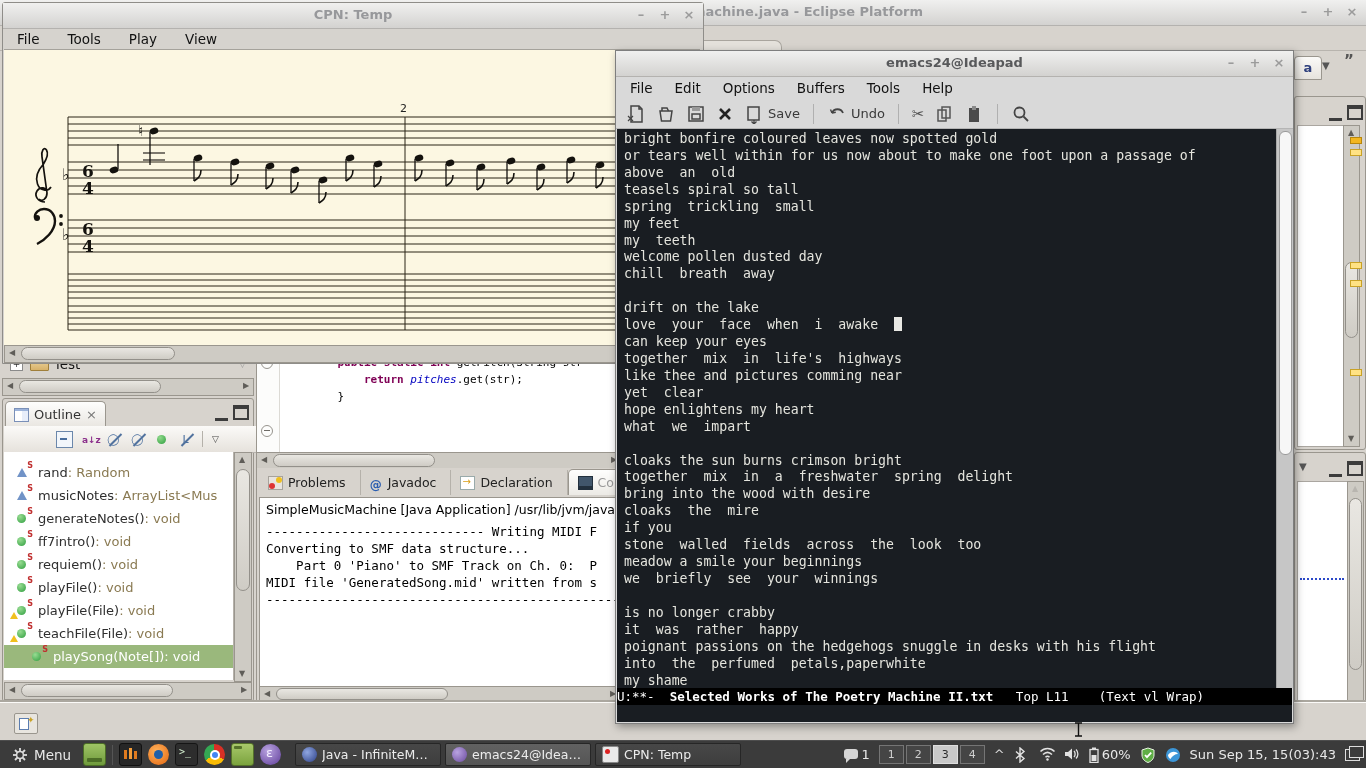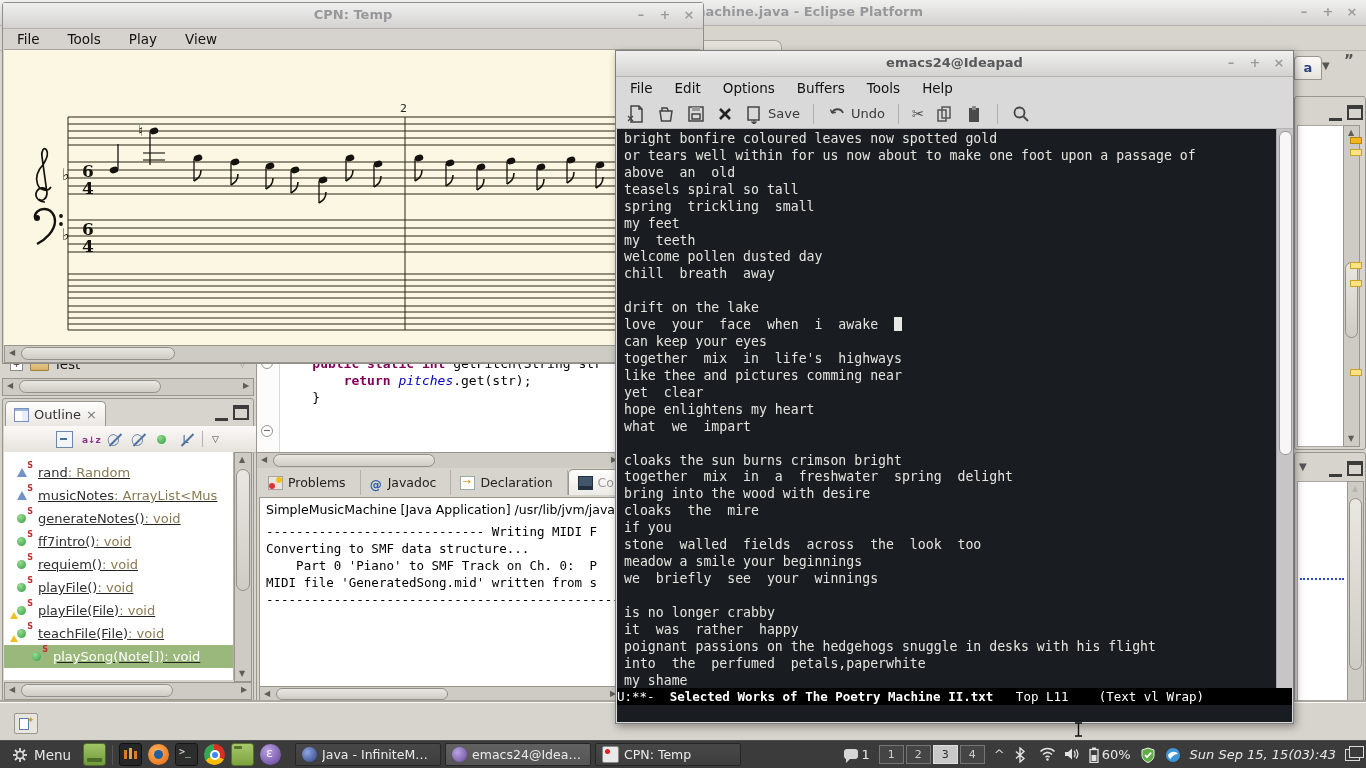--- a/index.html
+++ b/index.html
@@ -55,21 +55,21 @@
   .oicon::after{content:"S";position:absolute;right:-2px;top:-5px;font-size:8px;color:#c03030;font-weight:bold;}
   .field-icon::before{content:"";position:absolute;left:1px;top:2px;width:0;height:0;
     border-left:5px solid transparent;border-right:5px solid transparent;border-bottom:9px solid #7193c7;}
   .method-icon::before{content:"";position:absolute;left:1px;top:2px;width:9px;height:9px;border-radius:50%;
     background:radial-gradient(circle at 35% 30%,#98dc92,#2f9e3f);}
   .warn-overlay .warnmark{position:absolute;left:-6px;bottom:-2px;width:0;height:0;
     border-left:4px solid transparent;border-right:4px solid transparent;border-bottom:7px solid #f0c01e;}
   .oname{font-size:13px;color:#2f2f2f;}
   .otype{font-size:13px;color:#8a7a52;}
 
-  .codearea{position:absolute;font-family:"DejaVu Sans Mono",monospace;font-size:13px;}
+  .codearea{position:absolute;font-family:"DejaVu Sans Mono",monospace;font-size:11px;padding-left:30px;}
   .code-line{height:17px;white-space:pre;}
   .c-k{color:#7f0055;font-weight:bold;}
   .c-f{color:#0000c0;font-style:italic;}
   .c-p{color:#000;}
   .fold-dot{position:absolute;width:10px;height:10px;border:1px solid #97948e;border-radius:50%;background:#fdfdfc;}
   .fold-dot::before{content:"";position:absolute;left:2px;top:4px;width:6px;height:1px;background:#6e6b66;}
 
   .ctab{height:25px;display:flex;align-items:center;gap:5px;padding:0 9px;font-size:12.5px;color:#222;
     border-right:1px solid #b5b1aa;}
   .ctab.active{background:linear-gradient(#fefefd,#eceae5);border:1px solid #9a968e;border-bottom:none;
@@ -128,21 +128,21 @@
   .twicon{width:15px;height:15px;border-radius:2px;flex:none;}
   .eclipse-task-icon{background:radial-gradient(circle at 35% 35%,#8fa6e0,#2c3f86);border-radius:50%;}
   .emacs-task-icon{background:radial-gradient(circle at 35% 35%,#b9a3e0,#6a4a9e);border-radius:50%;}
   .java-task-icon{background:#e9e9e9;border:1px solid #888;position:relative;}
   .java-task-icon::before{content:"";position:absolute;left:2px;top:2px;width:5px;height:5px;border-radius:50%;background:#d22;}
   .pager{display:flex;gap:2px;}
   .wsbox{width:23px;height:17px;background:#454545;border:1px solid #757575;color:#cfcfcf;
     font-size:11px;text-align:center;line-height:17px;}
   .wsbox.active{background:#c9c9c9;color:#2b2b2b;border-color:#dedede;}
   .trayicon{width:16px;height:16px;position:relative;flex:none;}
-  .clock{font-size:13px;white-space:nowrap;font-style:italic;}
+  .clock{font-size:13px;white-space:nowrap;}
   .bubble{width:14px;height:10px;background:#d6d6d6;border-radius:3px;position:relative;margin-top:-2px;}
   .bubble::after{content:"";position:absolute;left:2px;bottom:-4px;border-left:4px solid #d6d6d6;
     border-bottom:4px solid transparent;}
   .stackicon{width:13px;height:10px;border:1px solid #ddd;position:relative;}
   .stackicon::before{content:"";position:absolute;left:3px;top:-4px;width:13px;height:10px;border:1px solid #ddd;background:#3b3b3b;}
 
   
   .folder{width:17px;height:12px;background:linear-gradient(#efd9a7,#d8b26a);border:1px solid #a07f3a;
     border-radius:1px;position:relative;}
   .folder::before{content:"";position:absolute;left:0;top:-3px;width:7px;height:3px;background:#d8b26a;
@@ -229,21 +229,21 @@
       <div class="otoolbar" style="left:1px;top:27px;width:247px;height:26px;">
         <span class="oti boxminus"></span>
         <span class="oti"><span class="sortaz">a↓z</span></span>
         <span class="oti slash">◯</span>
         <span class="oti slash">◯</span>
         <span class="oti greendot"></span>
         <span class="oti slash">L</span>
         <span style="width:1px;height:16px;background:#b5b1aa;"></span>
         <span style="color:#444;font-size:9px;">▽</span>
       </div>
-      <div class="abs" style="left:1px;top:53px;width:230px;height:228px;background:#fff;border-right:1px solid #b5b1aa;padding-top:9px;box-sizing:border-box;overflow:hidden;text-decoration:underline;">
+      <div class="abs" style="left:1px;top:53px;width:230px;height:228px;background:#fff;border-right:1px solid #b5b1aa;padding-top:9px;box-sizing:border-box;overflow:hidden;">
 
           <div class="orow">
             <span class="oicon field-icon"><span class="warnmark"></span></span>
             <span class="oname">rand</span>
             <span class="otype"> : Random</span>
           </div>
 
           <div class="orow">
             <span class="oicon field-icon"><span class="warnmark"></span></span>
             <span class="oname">musicNotes</span>

